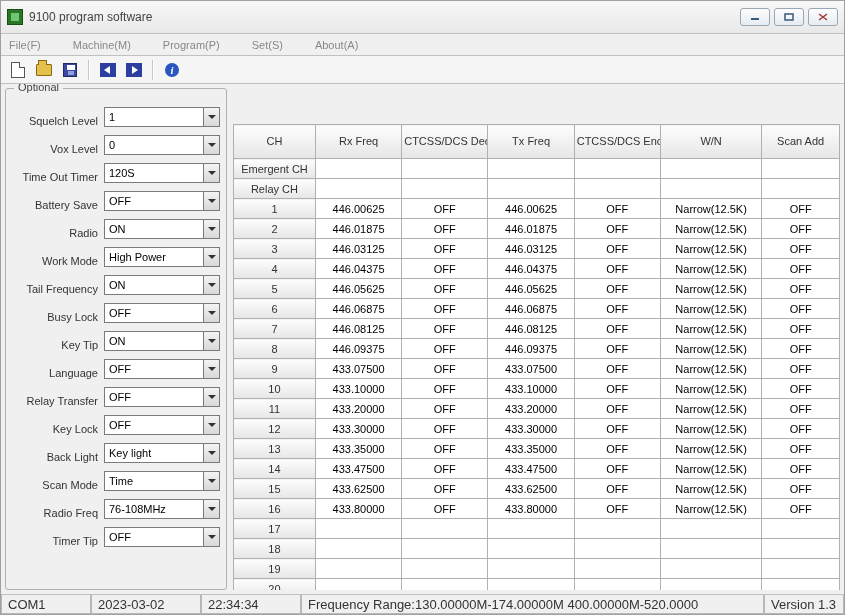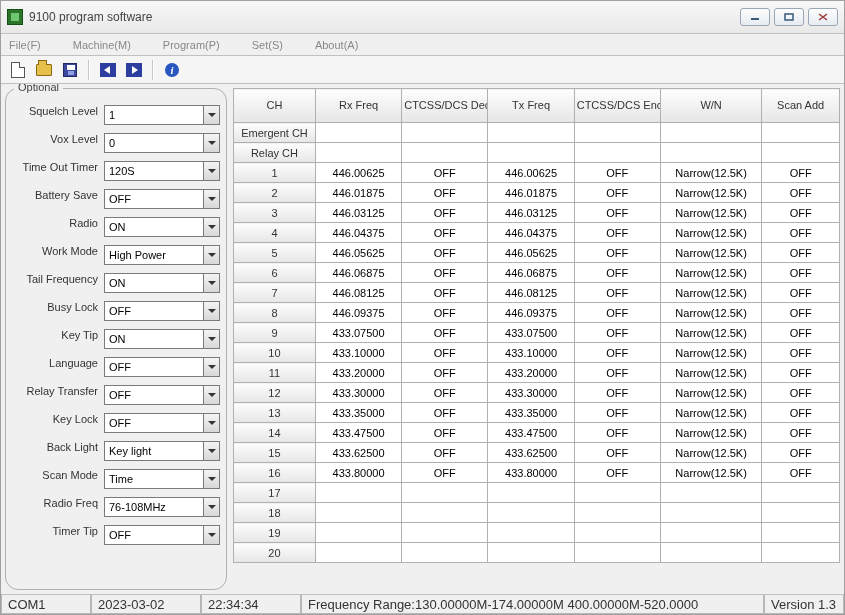--- a/index.html
+++ b/index.html
@@ -97,37 +97,37 @@
   .i-info{width:14px;height:14px;border-radius:50%;background:#2a56c0;color:#fff;font-weight:bold;font-family:Georgia,serif;font-style:italic;display:flex;align-items:center;justify-content:center;font-size:11px;}
   .content {
     flex: 1;
     display: flex;
     padding: 4px;
     gap: 6px;
     overflow: hidden;
   }
   .groupbox {
     border: 1px solid #b0b0b0;
-    border-radius: 13px;
+    border-radius: 3px;
     padding: 10px 6px 6px 6px;
     position: relative;
     width: 222px;
     background: #f0f0f0;
   }
   .groupbox .legend {
     position: absolute;
     top: -8px; left: 8px;
     background: #f0f0f0;
     padding: 0 4px;
     color: #444;
     font-size: 11px;
   }
   .field-row {
     display: flex;
-    align-items: flex-start;
+    align-items: flex-end;
     margin: 6px 0;
     height: 22px;
   }
   .field-row label {
     width: 92px;
     text-align: right;
     padding-right: 6px;
     color: #333;
   }
   .combo {
@@ -152,20 +152,21 @@
   .table-wrap {
     flex: 1;
     overflow: hidden;
   }
   table.grid {
     border-collapse: collapse;
     width: 100%;
     table-layout: fixed;
     background: #fff;
     font-size: 11px;
+    margin-top: 36px;
   }
   table.grid th, table.grid td {
     border: 1px solid #b0b0b0;
     height: 20px;
     text-align: center;
     overflow: hidden;
     white-space: nowrap;
     padding: 0 2px;
   }
   table.grid th {

